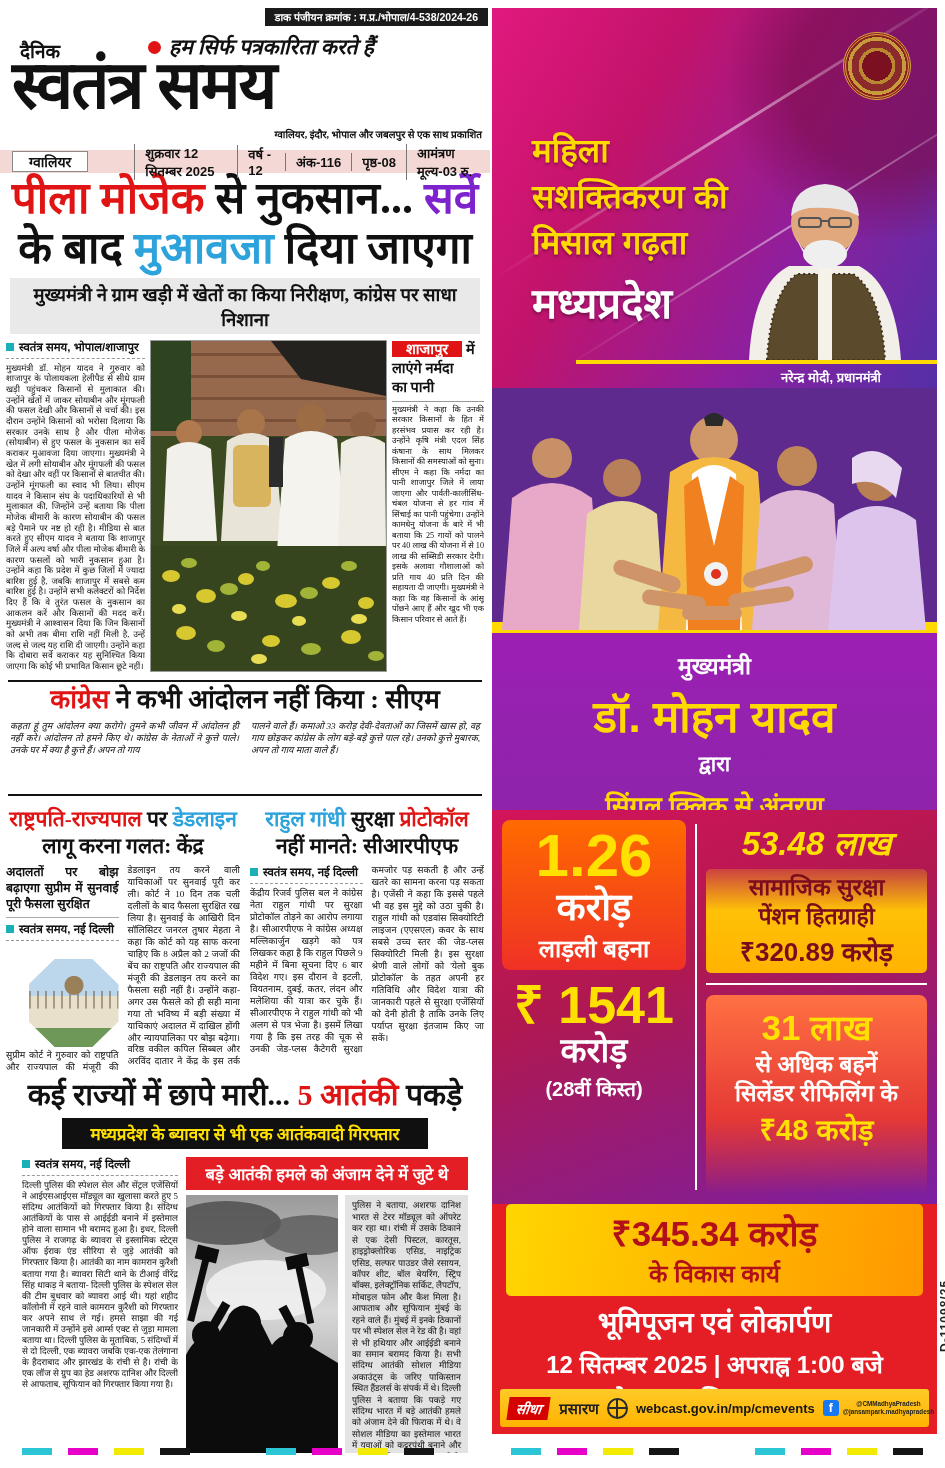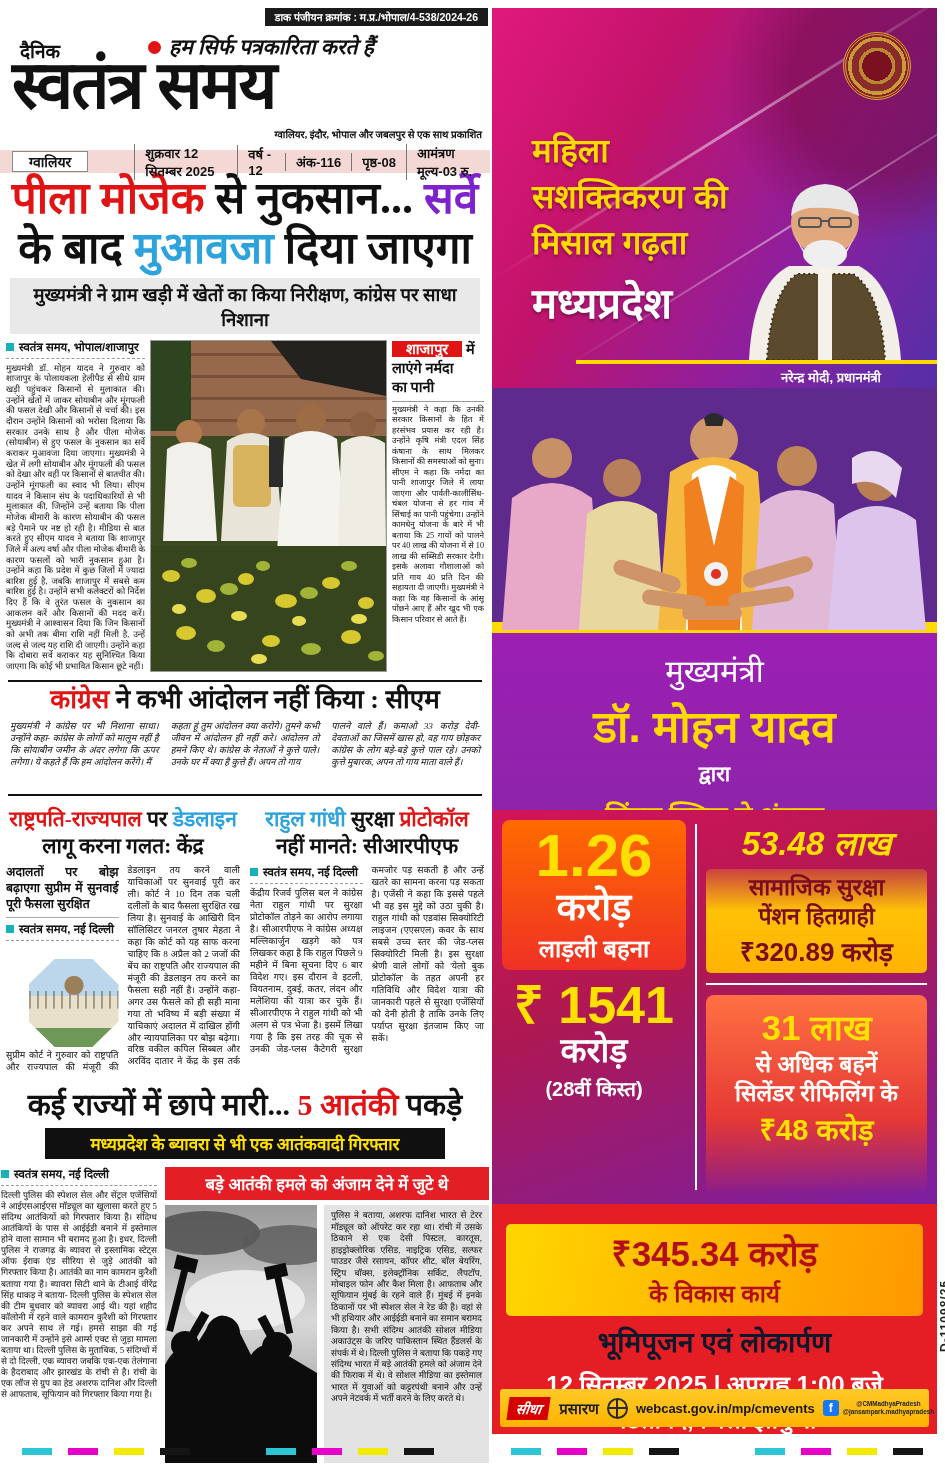--- a/index.html
+++ b/index.html
@@ -61,21 +61,21 @@
   .sc-img{width:90px;height:88px;float:right;margin:14px 0 3px 4px;
      clip-path:polygon(29% 0,71% 0,100% 29%,100% 71%,71% 100%,29% 100%,0 71%,0 29%);
      background-image:
        radial-gradient(circle at 50% 30%, #9a8058 0 9px, rgba(0,0,0,0) 10px),
        repeating-linear-gradient(90deg, rgba(90,70,40,.45) 0 2px, rgba(0,0,0,0) 2px 8px),
        linear-gradient(180deg,#bcd6ec 0 42%,#e9e0cc 42% 78%,#6e9858 78%);
      background-size:100% 100%,100% 20%,100% 100%;
      background-position:0 0,0 46%,0 0;background-repeat:no-repeat;}
 
   
-  .raids{margin-top:10px;padding:0 1px;}
+  .raids{padding:0 22px;}
   .raids-head{text-align:center;font-size:30px;font-weight:900;line-height:1.1;}
   .black-banner{background:#101010;color:#ffe000;font-weight:bold;font-size:17px;
                 text-align:center;width:82%;margin:7px auto 8px;padding:4px 0;}
   .raids-row{display:flex;gap:8px;height:302px;overflow:hidden;}
   .raids-left{width:156px;flex:none;font-size:8.8px;line-height:1.26;text-align:justify;overflow:hidden;}
   .raids-right{flex:1;}
   .red-banner{background:#e31e24;color:#fff;font-weight:900;font-size:16.5px;
               text-align:center;padding:5px 0;font-family:"Liberation Sans",sans-serif;}
   .raids-sub{display:flex;gap:7px;margin-top:5px;}
   .terror-img{width:152px;height:258px;flex:none;}
@@ -97,21 +97,21 @@
   .ad-title{position:absolute;top:120px;left:30px;color:#ffd900;font-weight:900;
             font-size:33px;line-height:1.4;text-shadow:0 2px 3px rgba(0,0,0,.35);margin-left:10px;}
   .ad-title .white-line{color:#fff;font-size:42px;margin-top:8px;}
   .modi-fig{position:absolute;right:8px;top:126px;width:210px;height:226px;}
   .modi-strip{position:absolute;top:352px;left:84px;right:0;height:4px;background:#ffd900;}
   .modi-cap{position:absolute;top:360px;right:56px;color:#fff;font-size:13px;font-weight:bold;}
   .crowd{position:absolute;left:0;right:0;top:380px;bottom:0;}
 
   .ad-cm{height:180px;background:linear-gradient(180deg,#9c1fb4,#8e24aa);border-top:3px solid #ffd900;
          text-align:center;color:#fff;padding-top:16px;box-sizing:border-box;}
-  .cm-pre{font-size:31px;font-weight:normal;}
+  .cm-pre{font-size:23px;font-weight:bold;}
   .cm-name{font-size:44px;font-weight:900;color:#ffd900;margin:4px 0;}
   .cm-by{font-size:21px;font-weight:bold;}
   .cm-transfer{font-size:26px;font-weight:900;color:#ffd900;margin-top:10px;}
 
   .ad-stats{height:394px;display:flex;position:relative;
     background:linear-gradient(160deg,#d4145a 0%,#b01850 40%,#7b1fa2 100%);}
   .stat-left{width:198px;flex:none;text-align:center;padding:10px 4px 0 10px;box-sizing:border-box;}
   .stat1-box{background:linear-gradient(180deg,#ff6a00,#ef3125);border-radius:8px;padding:4px 2px 6px;}
   .stat1-num{font-size:60px;font-weight:900;color:#ffe000;line-height:1.05;}
   .stat1-unit{font-size:38px;font-weight:900;color:#fff;line-height:1.1;}
@@ -127,26 +127,26 @@
   .stat2-l{font-size:23px;line-height:1.25;}
   .stat2-amt{font-size:26px;margin-top:2px;}
   .stat-hdiv{height:2px;background:#fff;margin:10px 0;}
   .stat3{flex:1;background:linear-gradient(180deg,#ff7043,#e53935 62%,rgba(229,57,53,0));
          border-radius:8px;padding-top:8px;}
   .stat3-num{font-size:35px;font-weight:900;color:#ffe000;}
   .stat3-l{font-size:23px;font-weight:bold;color:#fff;line-height:1.3;}
   .stat3-amt{font-size:29px;font-weight:900;color:#ffe000;margin-top:0;}
 
   .ad-dev{height:230px;background:#e51e25;text-align:center;position:relative;
-          padding-top:20px;box-sizing:border-box;}
+          padding-top:0;box-sizing:border-box;}
   .dev-box{margin:0 14px;background:linear-gradient(100deg,#ffd600,#ffb300 55%,#ff9800);
            border-radius:5px;padding:5px 0 7px;}
   .dev-amt{font-size:35px;font-weight:900;color:#b30f1b;}
   .dev-l1{font-size:24px;font-weight:900;color:#b30f1b;}
-  .dev-l2{font-size:28px;font-weight:900;color:#0f172a;margin-top:6px;}
+  .dev-l2{font-size:28px;font-weight:900;color:#ffffff;margin-top:6px;}
   .dev-dt{font-size:24px;font-weight:bold;color:#fff;margin-top:7px;}
   .dev-place{font-size:24px;font-weight:bold;color:#fff;margin-top:2px;}
   .ad-footer{position:absolute;left:8px;right:8px;bottom:7px;height:38px;border-radius:3px;
              background:linear-gradient(180deg,#ffca28,#ffb300);
              display:flex;align-items:center;gap:8px;padding:0 8px;}
   .live-red{background:#d50000;color:#fff;font-weight:900;font-style:italic;
             padding:2px 8px;transform:skewX(-8deg);font-size:14px;}
   .live-txt{font-weight:900;color:#1d1d1d;font-size:15px;margin-left:2px;}
   .globe-icon{width:17px;height:17px;border:2px solid #2a2a2a;border-radius:50%;flex:none;
      background:
@@ -266,21 +266,20 @@
       </div>
       <div class="side-body">मुख्यमंत्री ने कहा कि उनकी सरकार किसानों के हित में हरसंभव प्रयास कर रही है। उन्होंने कृषि मंत्री एदल सिंह कंषाना के साथ मिलकर किसानों की समस्याओं को सुना। सीएम ने कहा कि नर्मदा का पानी शाजापुर जिले में लाया जाएगा और पार्वती-कालीसिंध-चंबल योजना से हर गांव में सिंचाई का पानी पहुंचेगा। उन्होंने कामधेनु योजना के बारे में भी बताया कि 25 गायों को पालने पर 40 लाख की योजना में से 10 लाख की सब्सिडी सरकार देगी। इसके अलावा गौशालाओं को प्रति गाय 40 प्रति दिन की सहायता दी जाएगी। मुख्यमंत्री ने कहा कि वह किसानों के आंसू पोंछने आए हैं और खुद भी एक किसान परिवार से आते हैं।</div>
     </div>
   </div>
 
   <div class="congress">
     <div class="congress-head">
       <span class="c-red">कांग्रेस</span><span> ने कभी आंदोलन नहीं किया : सीएम</span>
     </div>
     <div class="congress-cols">
-      <div class="congress-col">मुख्यमंत्री ने कांग्रेस पर भी निशाना साधा। उन्होंने कहा- कांग्रेस के लोगों को मालूम नहीं है कि सोयाबीन जमीन के अंदर लगेगा कि ऊपर लगेगा। ये कहते हैं कि हम आंदोलन करेंगे। मैं</div>
       <div class="congress-col">कहता हूं तुम आंदोलन क्या करोगे। तुमने कभी जीवन में आंदोलन ही नहीं करे। आंदोलन तो हमने किए थे। कांग्रेस के नेताओं ने कुत्ते पाले। उनके घर में क्या है कुत्ते हैं। अपन तो गाय</div>
       <div class="congress-col">पालने वाले हैं। कमाओ 33 करोड़ देवी-देवताओं का जिसमें खास हो, वह गाय छोड़कर कांग्रेस के लोग बड़े-बड़े कुत्ते पाल रहे। उनको कुत्ते मुबारक, अपन तो गाय माता वाले हैं।</div>
     </div>
   </div>
 
   <div class="mid-row">
 
     <div class="mid-article">
       <div class="mid-head">
         <span class="c-red">राष्ट्रपति-राज्यपाल</span><span> पर </span><span class="c-blue">डेडलाइन</span><br>

